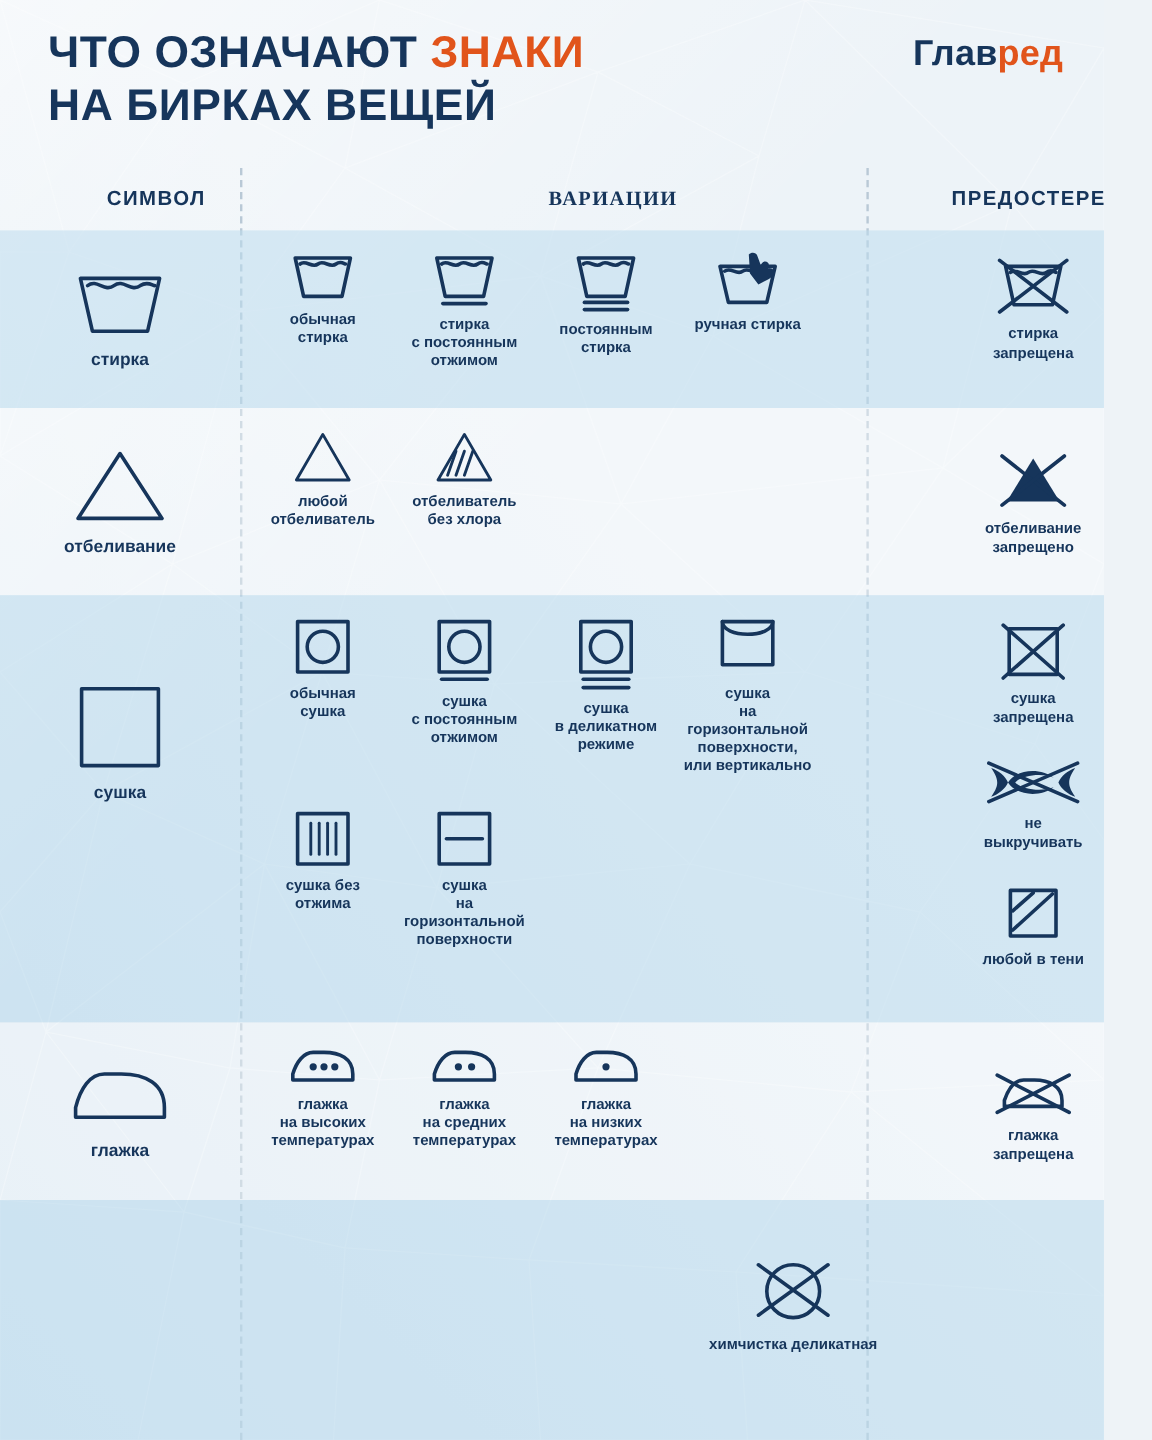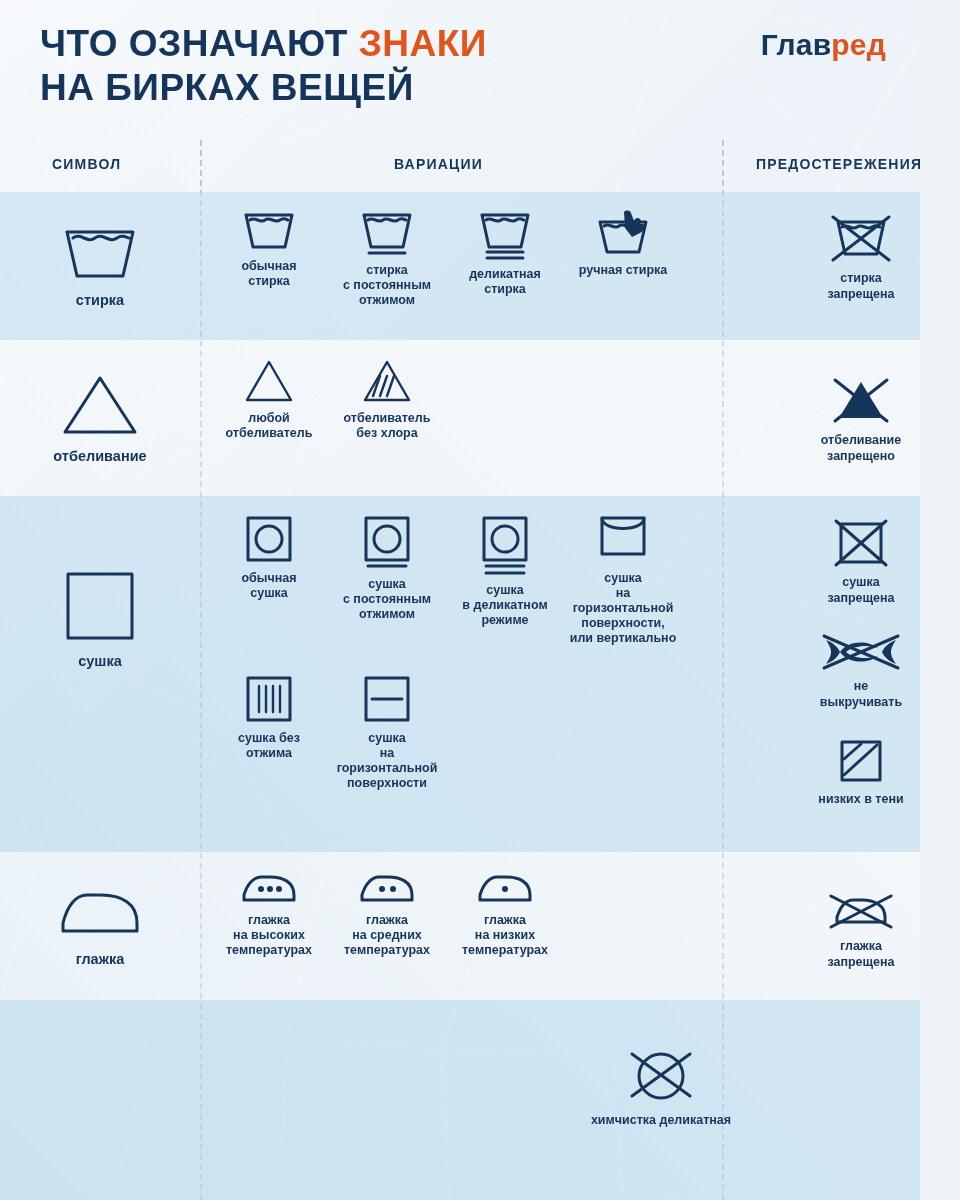--- a/index.html
+++ b/index.html
@@ -37,25 +37,26 @@
   }
   .brand .b1{color:#16355b;}
   .brand .b2{color:#e1541b;}
 
   
   .colhead{
     position:relative;height:52px;
   }
   .colhead div{
     position:absolute;top:16px;
-    font-size:14px;font-weight:bold;letter-spacing:1.2px;color:#16355b;
+    font-size:17px;font-weight:bold;letter-spacing:1.2px;color:#16355b;
     text-transform:uppercase;
+    margin-left:37px;
   }
   .ch-symbol{left:52px;}
-  .ch-var{left:394px;}
+  .ch-var{left:420px;font-family:Liberation Serif, serif;}
   .ch-warn{left:756px;font-size:13px;letter-spacing:.9px;}
 
   
   .vline{position:absolute;width:0;border-left:2px dashed #b9c9d6;top:140px;bottom:0;}
   .vline.l1{left:200px;}
   .vline.l2{left:722px;}
 
   
   .row{position:relative;display:flex;align-items:stretch;}
   .row.alt{background:rgba(190,221,238,.55);}
@@ -152,21 +153,21 @@
 с постоянным
 отжимом</div>
         </div>
         <div class="item">
           <svg width="54" height="50" viewBox="0 0 54 50">
             <path class="ic" d="M4 5 L50 5 L43 37 L11 37 Z"></path>
             <path class="ic" d="M8 10 C13 6, 18 14, 23 10 C28 6, 33 14, 38 10 C42 7, 45 10, 46 10"></path>
             <line class="ic" x1="9" y1="42" x2="45" y2="42"></line>
             <line class="ic" x1="9" y1="48" x2="45" y2="48"></line>
           </svg>
-          <div class="cap" style="white-space:pre-line">деликатная
+          <div class="cap" style="white-space:pre-line">постоянным
 стирка</div>
         </div>
         <div class="item">
           <svg width="58" height="46" viewBox="0 0 58 46">
             <path class="ic" d="M6 12 L52 12 L45 42 L13 42 Z"></path>
             <path class="ic" d="M10 16 C15 12, 20 20, 25 16 C30 12, 35 20, 40 16 C44 13, 47 16, 48 16"></path>
             <path class="fill" d="M30 2 c2-2 6-2 7 1 l3 8 c1-3 4-4 6-2 1 1 1 3 0 5 2-1 5 0 5 3 0 2-2 4-5 6 l-8 4 -7-9 z"></path>
           </svg>
           <div class="cap" style="white-space:pre-line">ручная стирка</div>
         </div>
@@ -319,21 +320,21 @@
         </svg>
         <div class="cap" style="white-space:pre-line">не
 выкручивать</div>
       </div>
       <div class="warn-item">
         <svg width="48" height="48" viewBox="0 0 48 48">
           <rect class="ic" x="5" y="5" width="38" height="38"></rect>
           <line class="ic" x1="7" y1="22" x2="24" y2="7"></line>
           <line class="ic" x1="7" y1="38" x2="40" y2="8"></line>
         </svg>
-        <div class="cap" style="white-space:pre-line">низких в тени</div>
+        <div class="cap" style="white-space:pre-line">любой в тени</div>
       </div>
     </div>
   </div>
 
   <div class="row plain" style="height:148px;">
     <div class="col-symbol">
       <svg width="86" height="56" viewBox="0 0 86 56">
         <path class="ic" d="M6 46 L80 46 L80 38 C80 18, 64 10, 44 10 L30 10 C18 10, 10 22, 6 38 Z"></path>
       </svg>
       <div class="big-cap">глажка</div>

